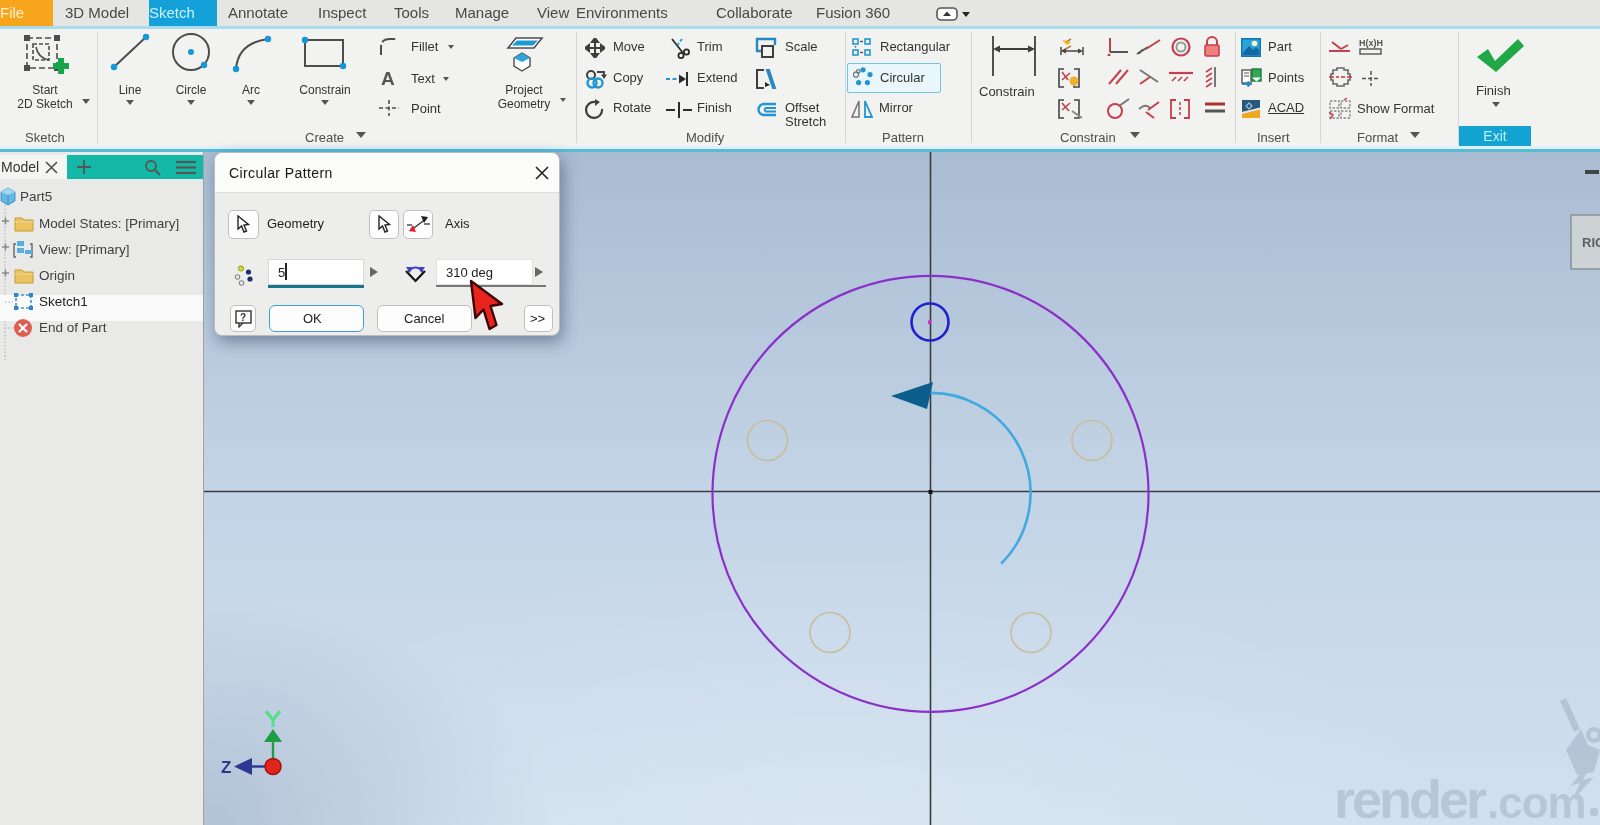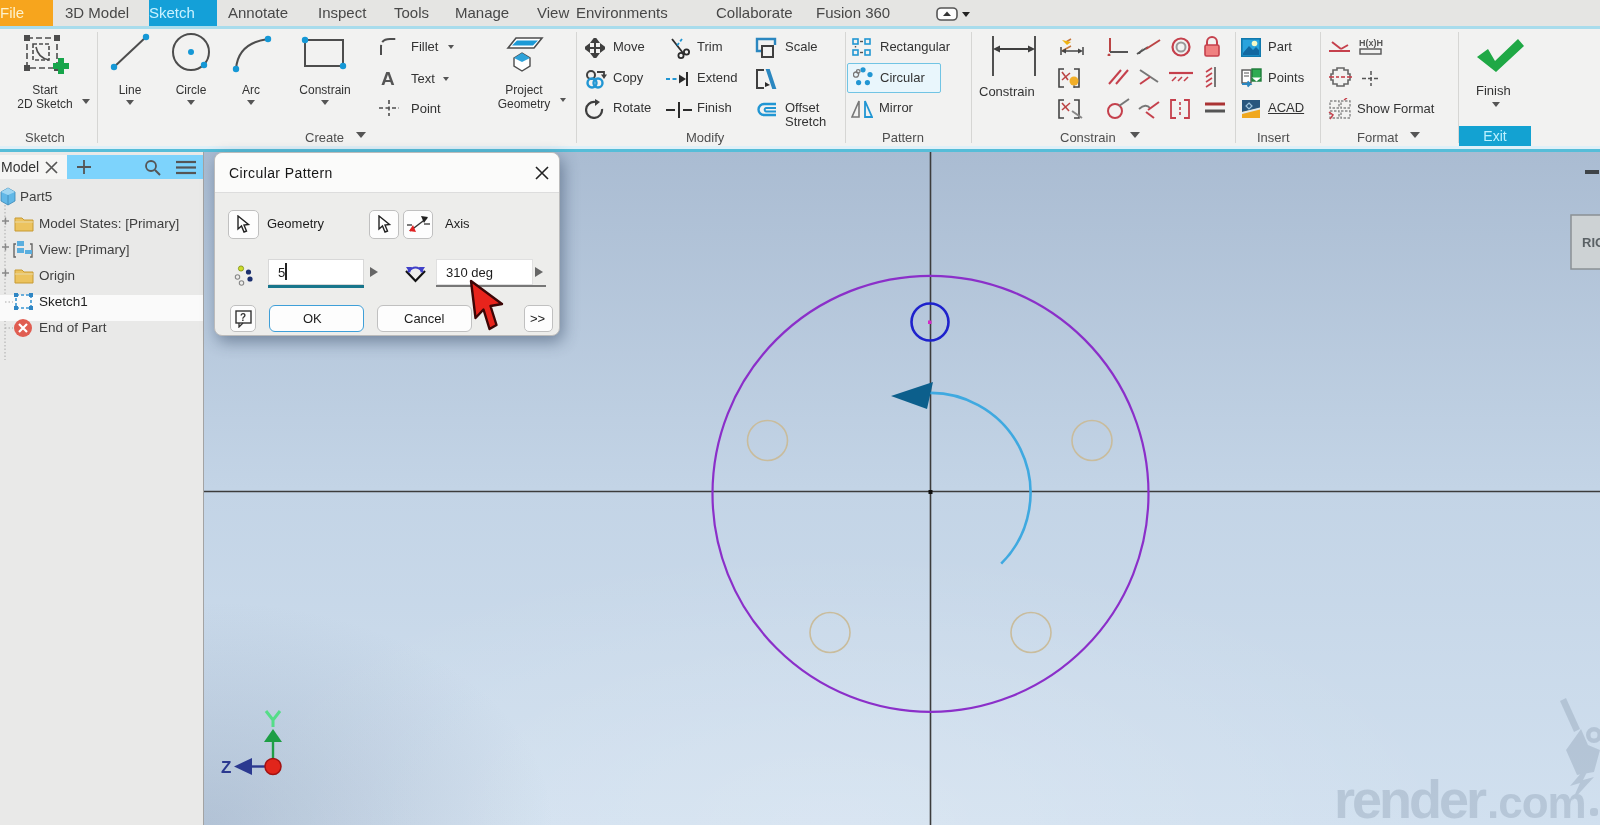--- a/index.html
+++ b/index.html
@@ -15,21 +15,21 @@
   .glabel{position:absolute;top:102px;height:14px;line-height:14px;font-size:13px;color:#4e4e4e;white-space:nowrap;}
   .biglabel{position:absolute;font-size:12px;color:#333;white-space:nowrap;text-align:center;}
   .drop{position:absolute;width:0;height:0;border-left:4px solid transparent;border-right:4px solid transparent;border-top:5px solid #555;}
   .srow{position:absolute;height:18px;font-size:13px;color:#333;white-space:nowrap;}
   .ricon{position:absolute;}
   
   #ribstrip{left:0;top:146px;width:1600px;height:3px;background:#dff0f8;}
   #tealline{left:0;top:149px;width:1600px;height:3px;background:#56bdd8;}
   
   #lpanel{left:0;top:152px;width:204px;height:673px;background:#e9e9e8;border-right:1px solid #a3a3a3;box-sizing:border-box;}
-  #lphead{position:absolute;left:0;top:3px;width:203px;height:24px;background:#7dd3fc;}
+  #lphead{position:absolute;left:0;top:3px;width:203px;height:24px;background:#14b8a6;}
   #lptab{position:absolute;left:0;top:0;width:67px;height:24px;background:#f5f5f4;}
   .treetxt{position:absolute;font-size:13px;color:#3f3f3f;white-space:nowrap;}
   
   #canvas{left:204px;top:152px;width:1396px;height:673px;background:radial-gradient(ellipse 500px 320px at 0% 100%, rgba(98,118,148,0.28), rgba(98,118,148,0) 70%), radial-gradient(ellipse 900px 400px at 45% 100%, rgba(255,255,255,0.18), rgba(255,255,255,0) 70%), linear-gradient(to bottom, #aabcd2 0%, #c3d4e6 50%, #d1e0ef 100%);}
   
   #dlg{left:214px;top:152px;width:346px;height:184px;background:#ededeb;border:1px solid #bbb;border-radius:8px;box-shadow:3px 6px 16px rgba(30,50,80,0.45);box-sizing:border-box;}
   #dlgtitle{position:absolute;left:0;top:0;width:100%;height:39px;background:#fbfbfa;border-bottom:1px solid #ddd;border-radius:8px 8px 0 0;}
   .dbtn{position:absolute;background:#fdfdfd;border:1px solid #c0c0c0;border-radius:5px;box-sizing:border-box;}
   .dfield{position:absolute;background:#fff;box-sizing:border-box;}
   .dtext{position:absolute;font-size:13px;color:#1c1c1c;white-space:nowrap;}

